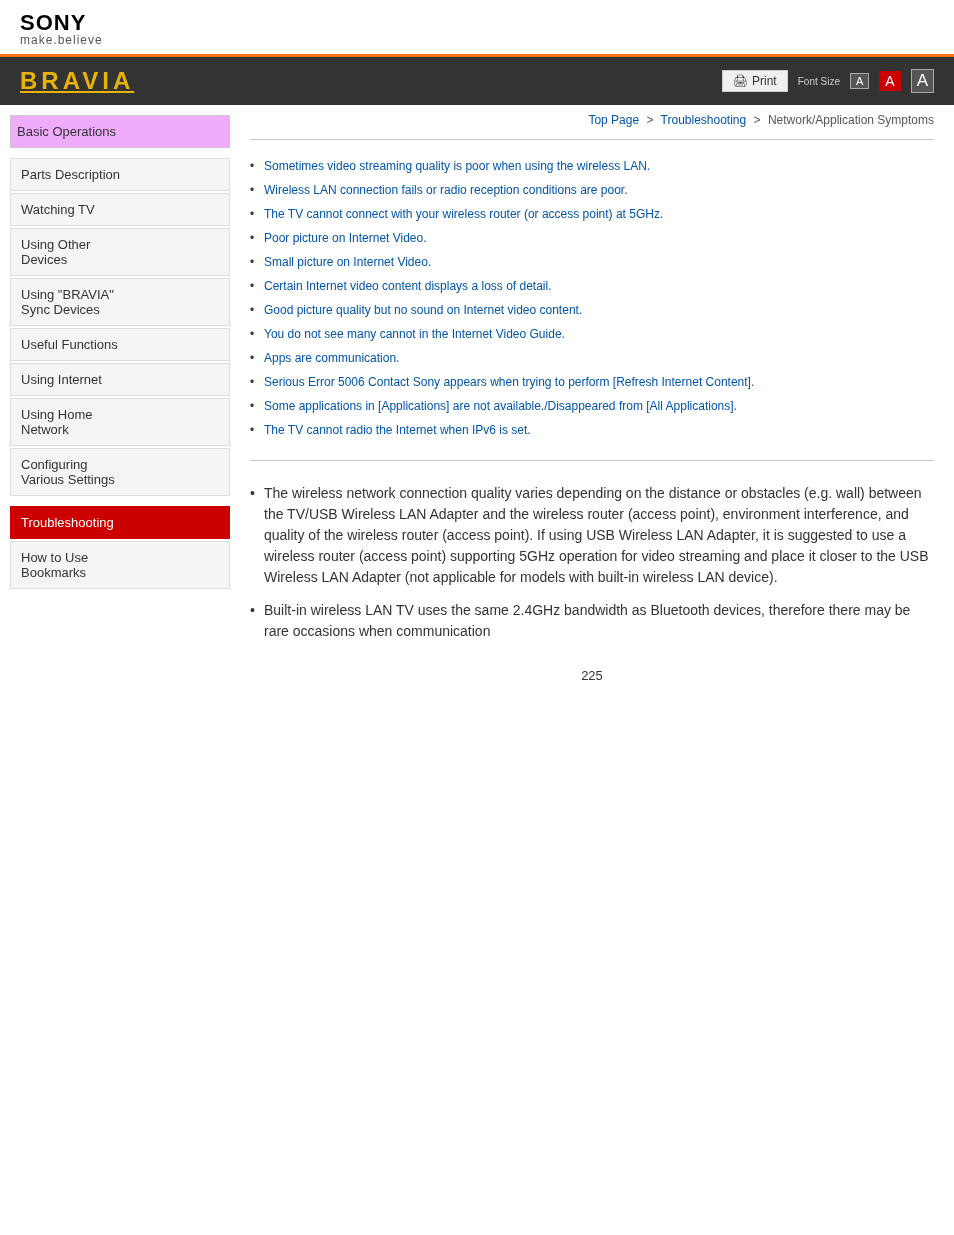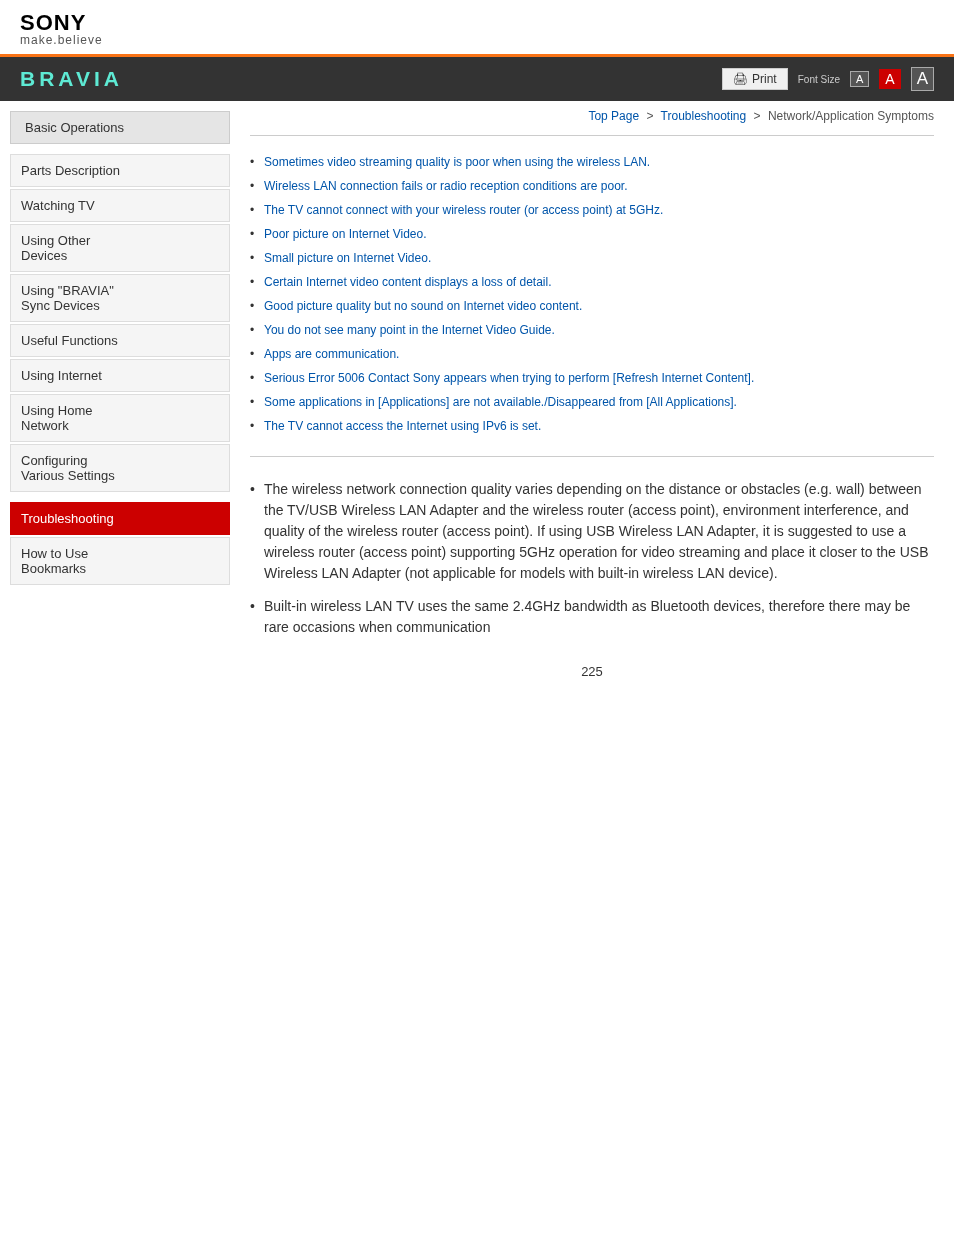--- a/index.html
+++ b/index.html
@@ -36,25 +36,26 @@
 
     
     .bravia-bar {
       background: #333;
       display: flex;
       align-items: center;
       justify-content: space-between;
       padding: 10px 20px;
     }
     .bravia-title {
-      color: #5eead4;
-      font-size: 21px;
+      color: #eab308;
+      font-size: 24px;
       font-weight: bold;
       letter-spacing: 4px;
       font-family: Arial, sans-serif;
+      text-decoration: underline;
     }
     .toolbar-right {
       display: flex;
       align-items: center;
       gap: 10px;
     }
     .print-btn {
       background: #f0f0f0;
       border: 1px solid #ccc;
       padding: 3px 10px;
@@ -91,23 +92,23 @@
     }
 
     
     .sidebar {
       width: 240px;
       min-width: 240px;
       padding: 10px 10px;
       flex-shrink: 0;
     }
     .sidebar-section-title {
-      background: #e5e5e5;
+      background: #f0abfc;
       border: 1px solid #ccc;
-      padding: 8px 14px;
+      padding: 8px 6px;
       font-size: 13px;
       color: #333;
       margin-bottom: 2px;
       cursor: pointer;
     }
     .sidebar-item {
       background: #f5f5f5;
       border: 1px solid #ddd;
       padding: 8px 10px;
       font-size: 13px;
@@ -274,33 +275,33 @@
       <li>
         <a href="#">Small picture on Internet Video.</a>
       </li>
       <li>
         <a href="#">Certain Internet video content displays a loss of detail.</a>
       </li>
       <li>
         <a href="#">Good picture quality but no sound on Internet video content.</a>
       </li>
       <li>
-        <a href="#">You do not see many point in the Internet Video Guide.</a>
+        <a href="#">You do not see many cannot in the Internet Video Guide.</a>
       </li>
       <li>
         <a href="#">Apps are communication.</a>
       </li>
       <li>
         <a href="#">Serious Error 5006 Contact Sony appears when trying to perform [Refresh Internet Content].</a>
       </li>
       <li>
         <a href="#">Some applications in [Applications] are not available./Disappeared from [All Applications].</a>
       </li>
       <li>
-        <a href="#">The TV cannot access the Internet using IPv6 is set.</a>
+        <a href="#">The TV cannot radio the Internet when IPv6 is set.</a>
       </li>
     </ul>
 
     <hr class="content-divider2">
 
     <ul class="text-list">
       <li>
         <span>The wireless network connection quality varies depending on the distance or obstacles (e.g. wall) between the TV/USB Wireless LAN Adapter and the wireless router (access point), environment interference, and quality of the wireless router (access point). If using USB Wireless LAN Adapter, it is suggested to use a wireless router (access point) supporting 5GHz operation for video streaming and place it closer to the USB Wireless LAN Adapter (not applicable for models with built-in wireless LAN device).</span>
       </li>
       <li>

